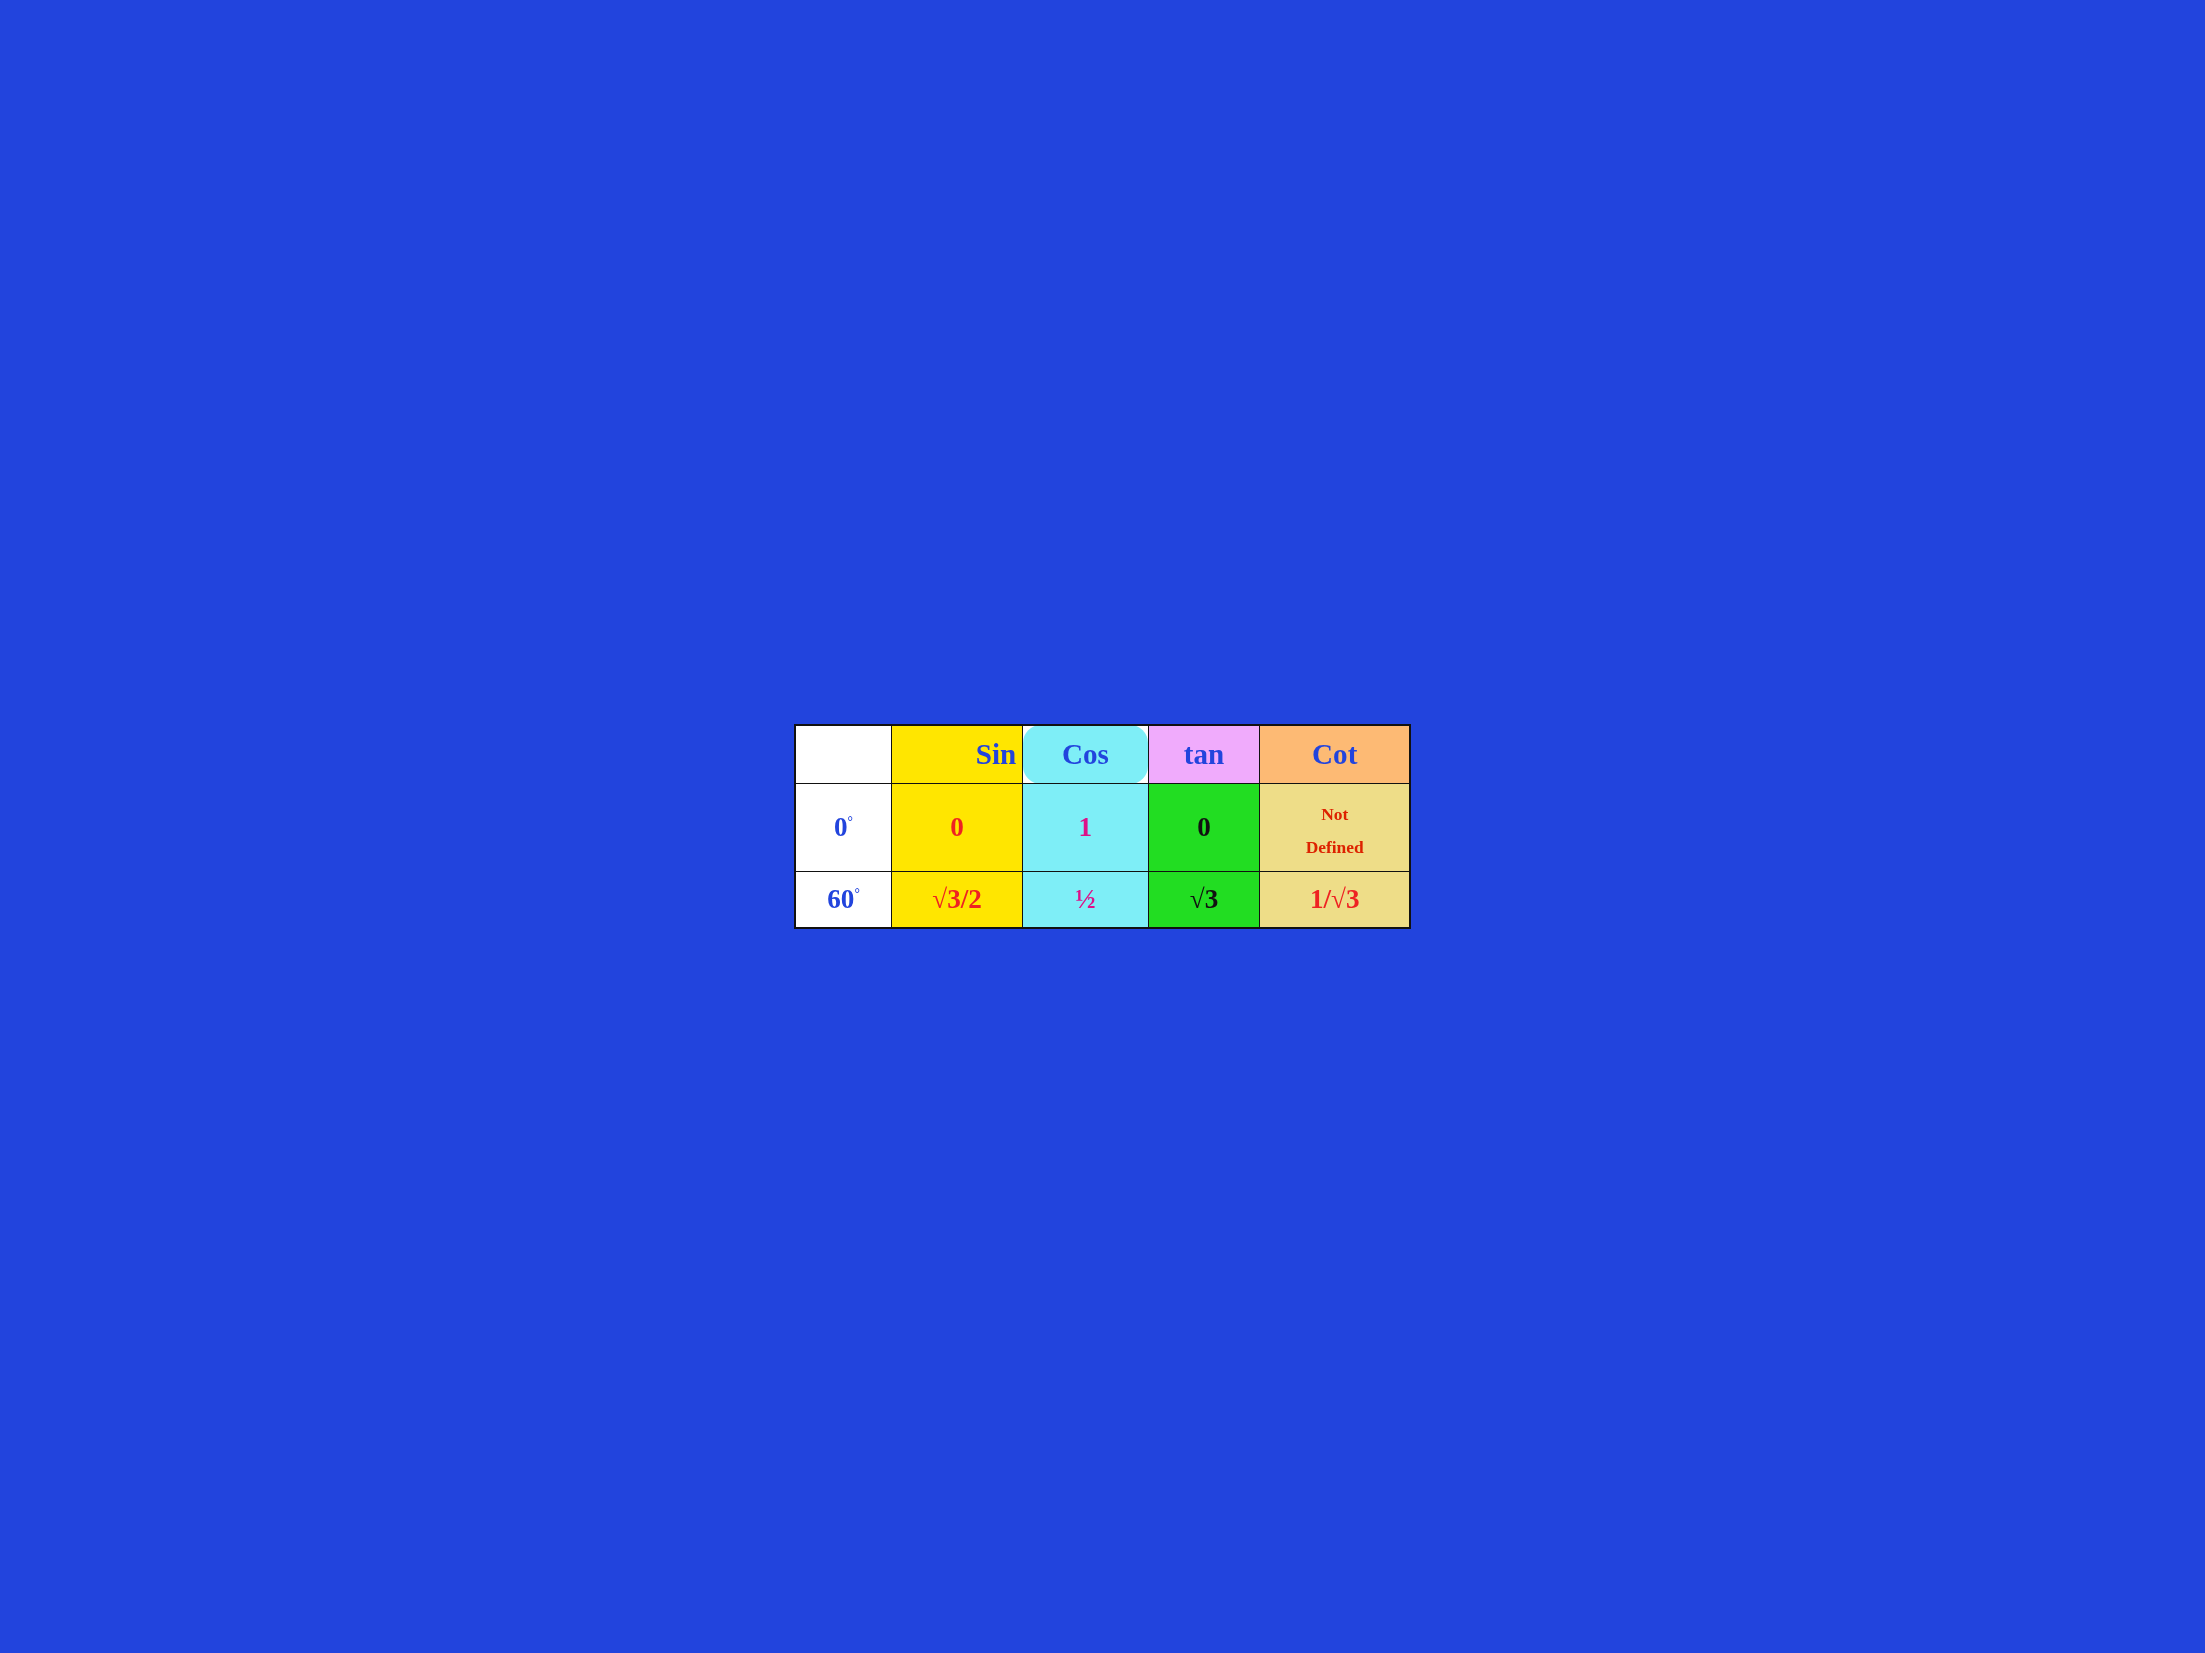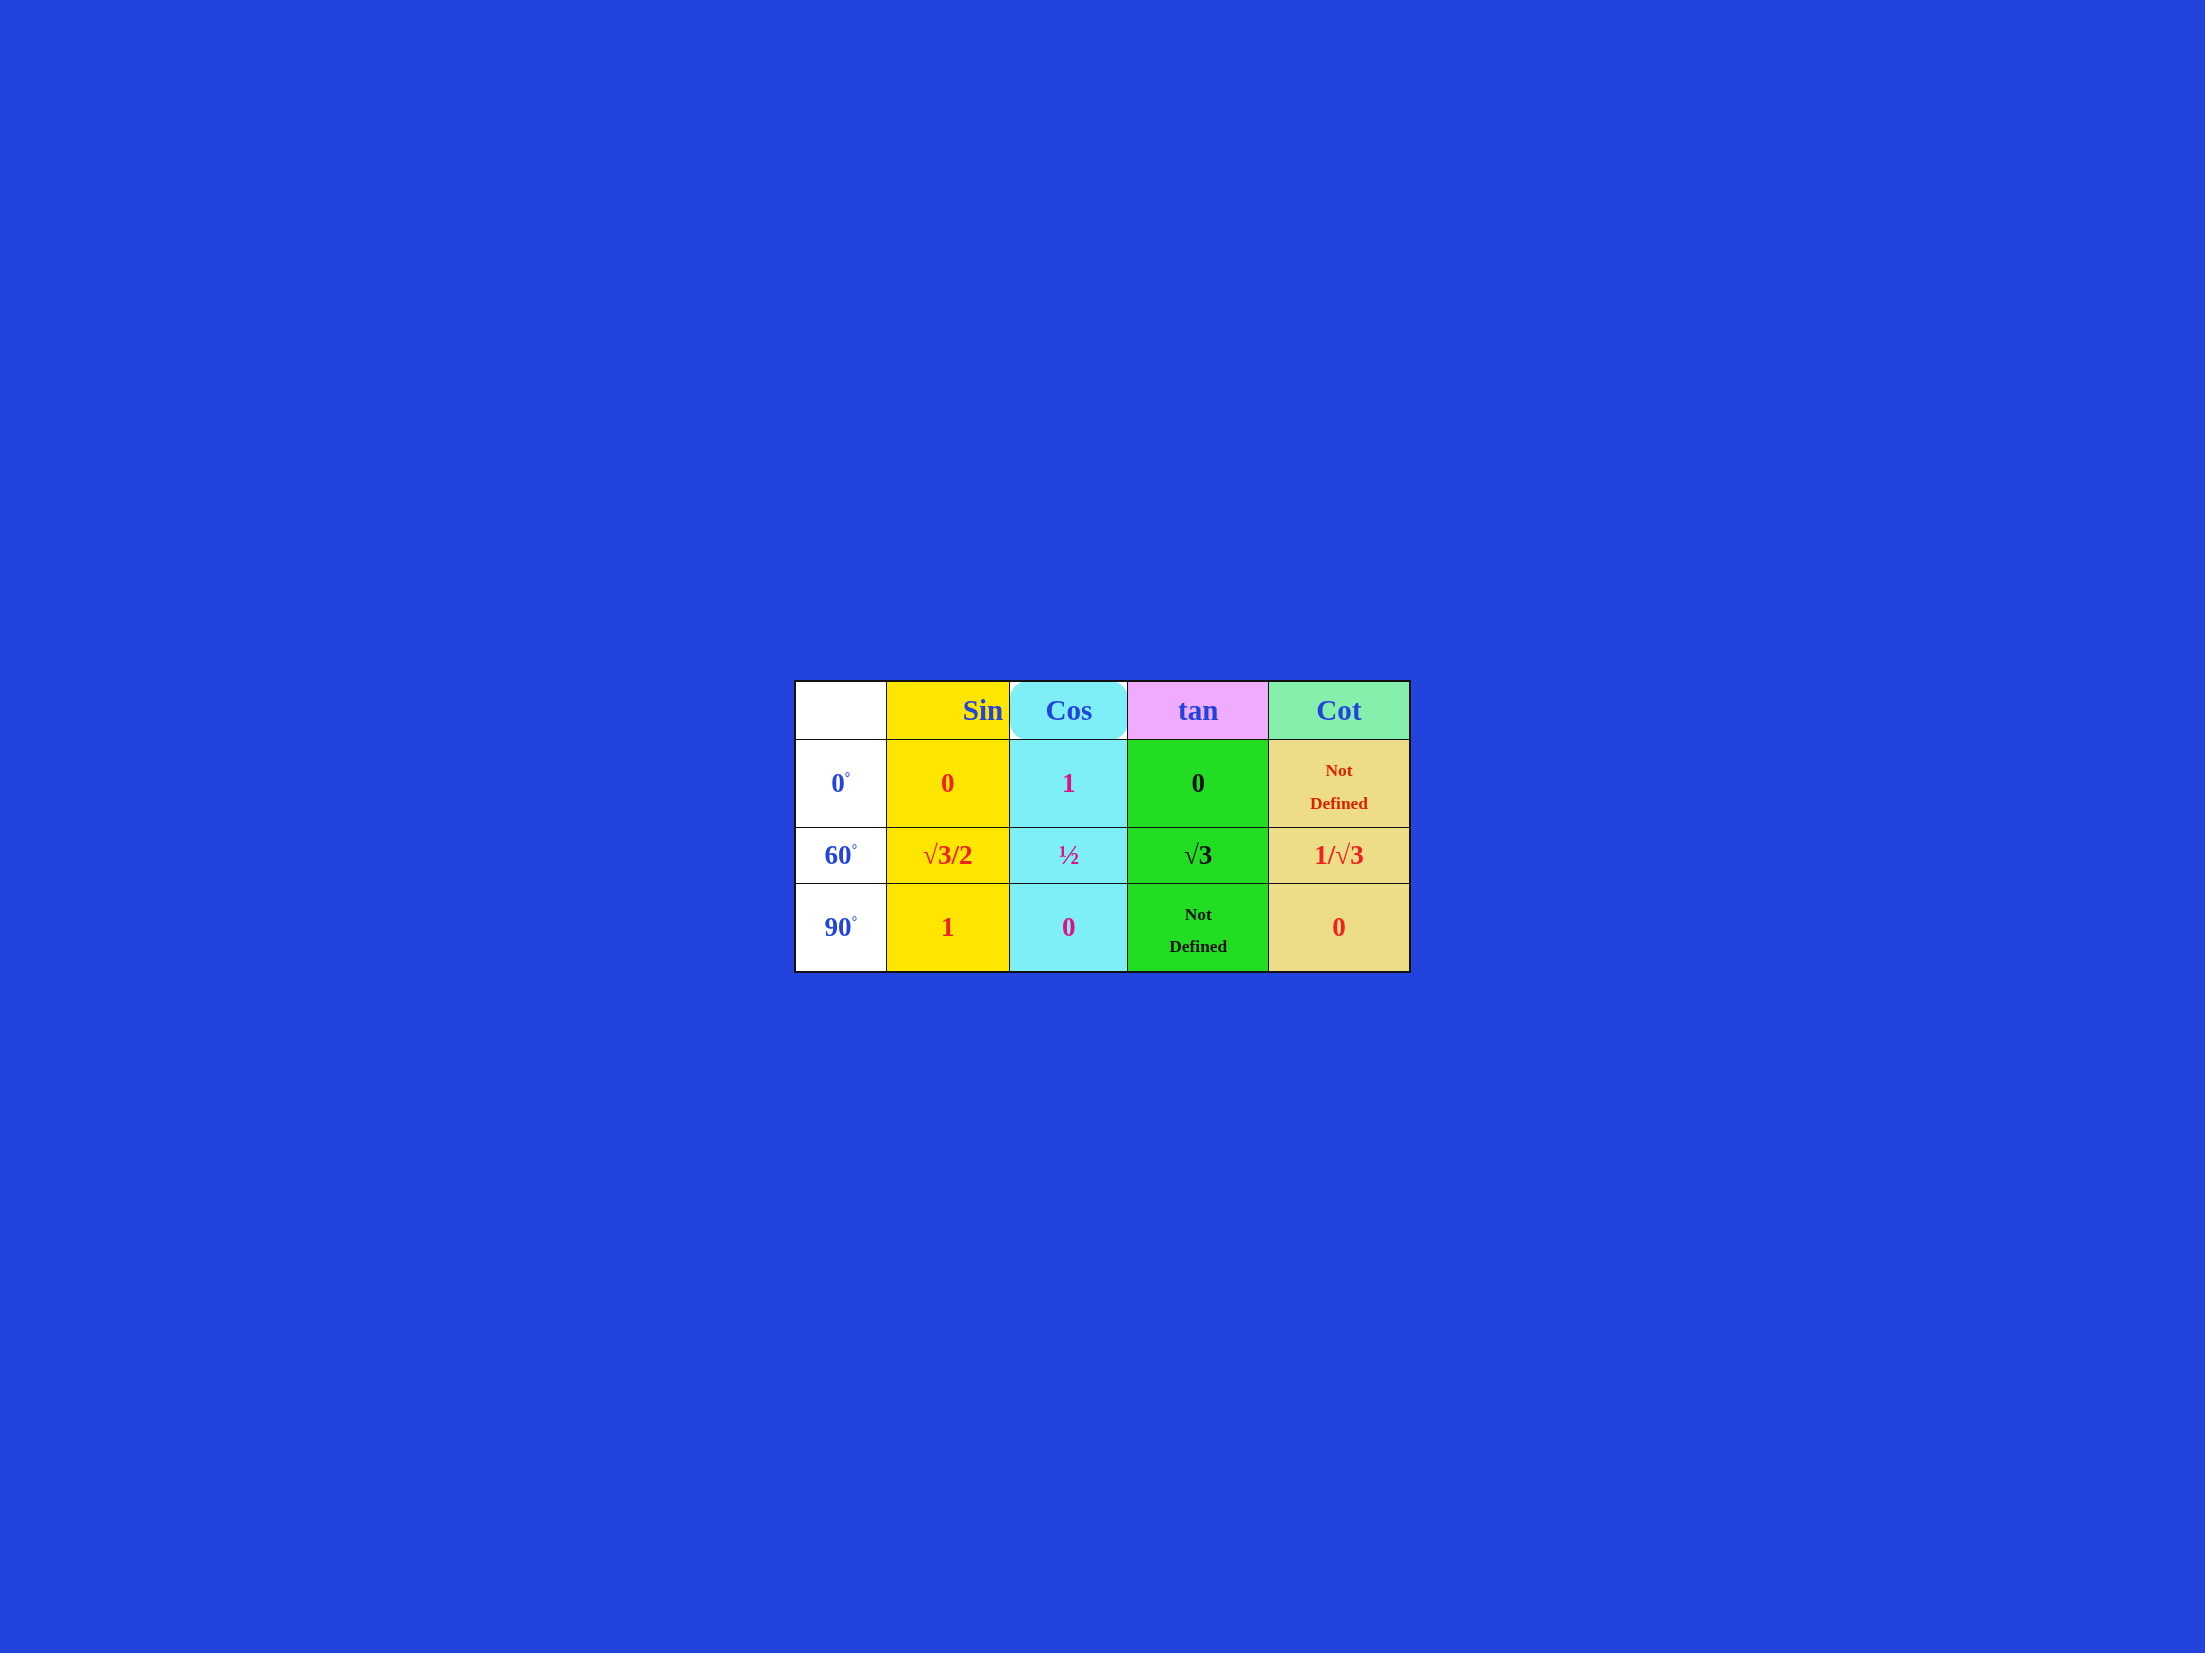--- a/index.html
+++ b/index.html
@@ -56,21 +56,21 @@
       border-radius: 18px;
     }
     .header-tan {
       background: #f0abfc;
       color: #2244DD;
       font-size: 3rem;
       font-weight: bold;
       margin-top: 24px;
     }
     .header-cot {
-      background: #86efac;
+      background: #fdba74;
       color: #2244DD;
       font-size: 3rem;
       font-weight: bold;
     }
 
     
     .angle-cell {
       background: white;
       color: #2244DD;
       font-size: 2.8rem;
@@ -165,27 +165,16 @@
       <tr>
         <td class="angle-cell">
           60<sup class="degree">°</sup>
         </td>
         <td class="sin-cell">√3/2</td>
         <td class="cos-cell">½</td>
         <td class="tan-cell">√3</td>
         <td class="cot-cell">1/√3</td>
       </tr>
 
-      <tr>
-        <td class="angle-cell">
-          90<sup class="degree">°</sup>
-        </td>
-        <td class="sin-cell">1</td>
-        <td class="cos-cell">0</td>
-        <td class="tan-cell">
-          <span class="tan-not-defined">Not<br>Defined</span>
-        </td>
-        <td class="cot-cell">0</td>
-      </tr>
     </tbody>
   </table>
 </div>
 
 
 </body></html>

